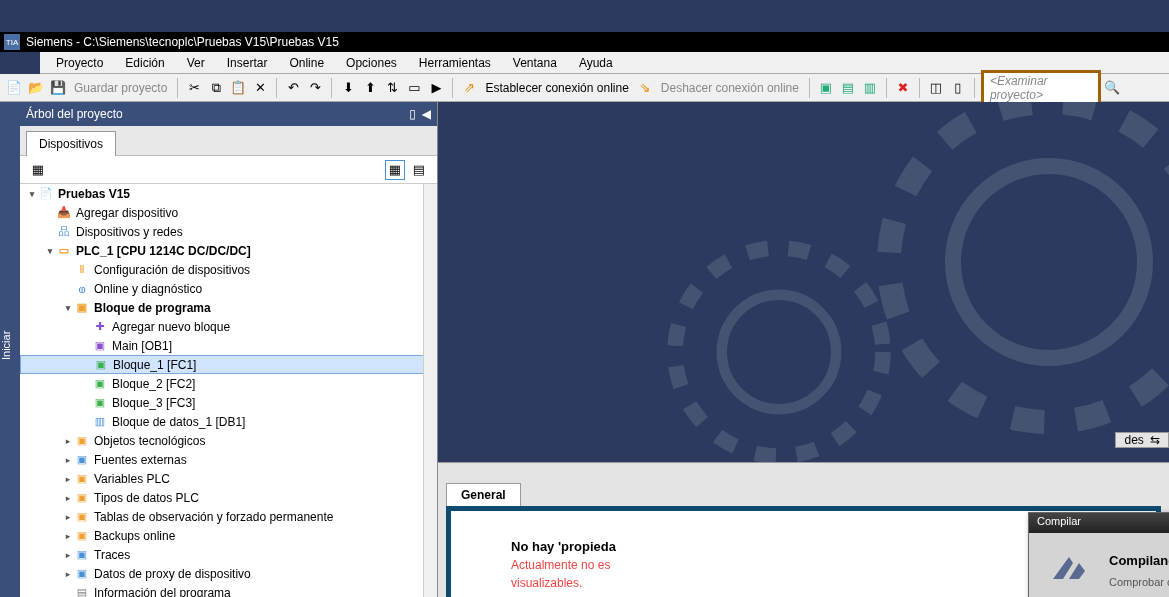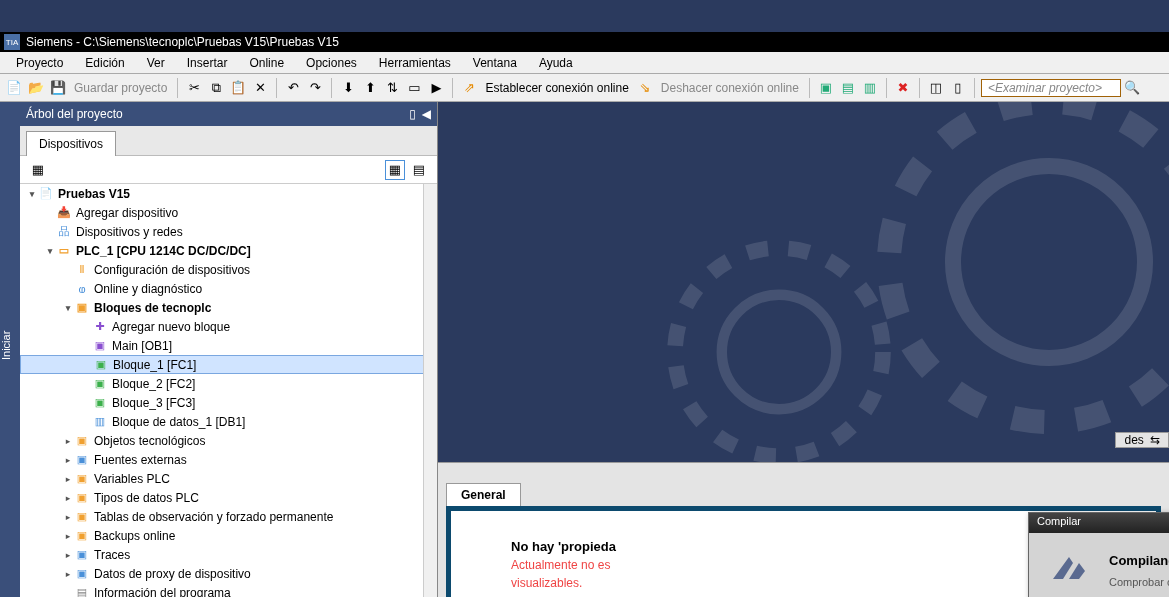--- a/index.html
+++ b/index.html
@@ -1,26 +1,26 @@
 <!DOCTYPE html>
 <html><head>
 <meta charset="utf-8">
 <style>
   * { box-sizing: border-box; margin: 0; padding: 0; font-family: "Segoe UI", Tahoma, sans-serif; font-size: 12px; }
   html, body { width: 1169px; height: 597px; overflow: hidden; background: #2b3a5e; }
   .titlebar { height: 20px; background: #000; color: #fff; display: flex; align-items: center; padding: 0 4px; gap: 6px; margin-top: 32px; }
   .titlebar .logo { width: 16px; height: 16px; background: #4a6fa5; display: flex; align-items: center; justify-content: center; font-size: 8px; color: #fff; }
-  .menubar { height: 22px; background: #f0f0f0; border-bottom: 1px solid #aaa; display: flex; align-items: center; padding: 0 6px; gap: 2px; }
+  .menubar { height: 22px; background: #f0f0f0; border-bottom: 1px solid #aaa; display: flex; align-items: center; padding: 0 6px; gap: 2px; margin-left: 40px; }
   .menubar span { padding: 2px 10px; cursor: default; }
   .toolbar { height: 28px; background: #f0f0f0; border-bottom: 1px solid #aaa; display: flex; align-items: center; padding: 0 4px; gap: 2px; }
   .tbtn { width: 20px; height: 20px; display: flex; align-items: center; justify-content: center; border: 1px solid transparent; font-size: 13px; }
   .sep { width: 1px; height: 20px; background: #bbb; margin: 0 4px; }
   .toolbar .lbl { color: #888; padding: 0 4px; }
   .toolbar .lbl.on { color: #000; }
-  .searchbox { border: 1px solid #a16207; background: #fff; padding: 1px 6px; width: 140px; color: #888; font-style: italic; }
+  .searchbox { border: 3px solid #a16207; background: #fff; padding: 1px 6px; width: 120px; color: #888; font-style: italic; }
   .main { display: flex; height: calc(100% - 70px); }
   .leftrail { width: 20px; background: #3a4f7a; color: #fff; writing-mode: vertical-rl; text-align: center; padding-top: 40px; font-size: 11px; transform: rotate(180deg); }
   .panel { width: 418px; background: #fff; border-right: 1px solid #888; display: flex; flex-direction: column; }
   .panel-hdr { height: 24px; background: #3a4f7a; color: #fff; display: flex; align-items: center; justify-content: space-between; padding: 0 6px; }
   .panel-hdr .icons { display: flex; gap: 6px; }
   .tabrow { height: 30px; background: #e8e8e8; border-bottom: 1px solid #bbb; display: flex; align-items: flex-end; padding-left: 6px; }
   .tab { background: #fff; border: 1px solid #999; border-bottom: none; padding: 5px 12px; position: relative; top: 1px; }
   .small-toolbar { height: 28px; border-bottom: 1px solid #ccc; display: flex; align-items: center; justify-content: space-between; padding: 0 8px; }
   .tree { flex: 1; overflow: hidden; position: relative; }
   .tree-scroll { position: absolute; right: 0; top: 0; width: 14px; height: 100%; background: #f0f0f0; border-left: 1px solid #ccc; }
@@ -154,21 +154,21 @@
           <span>Configuración de dispositivos</span>
         </div>
         <div class="tree-row" style="padding-left: 42px;">
           <span class="twisty"></span>
           <span class="ticon" style="color: rgb(74, 144, 217);">ⱷ</span>
           <span>Online y diagnóstico</span>
         </div>
         <div class="tree-row bold" style="padding-left: 42px;">
           <span class="twisty">▾</span>
           <span class="ticon" style="color: rgb(240, 160, 48);">▣</span>
-          <span>Bloques de tecnoplc</span>
+          <span>Bloque de programa</span>
         </div>
         <div class="tree-row" style="padding-left: 60px;">
           <span class="twisty"></span>
           <span class="ticon" style="color: rgb(138, 79, 208);">✚</span>
           <span>Agregar nuevo bloque</span>
         </div>
         <div class="tree-row" style="padding-left: 60px;">
           <span class="twisty"></span>
           <span class="ticon" style="color: rgb(138, 79, 208);">▣</span>
           <span>Main [OB1]</span>

